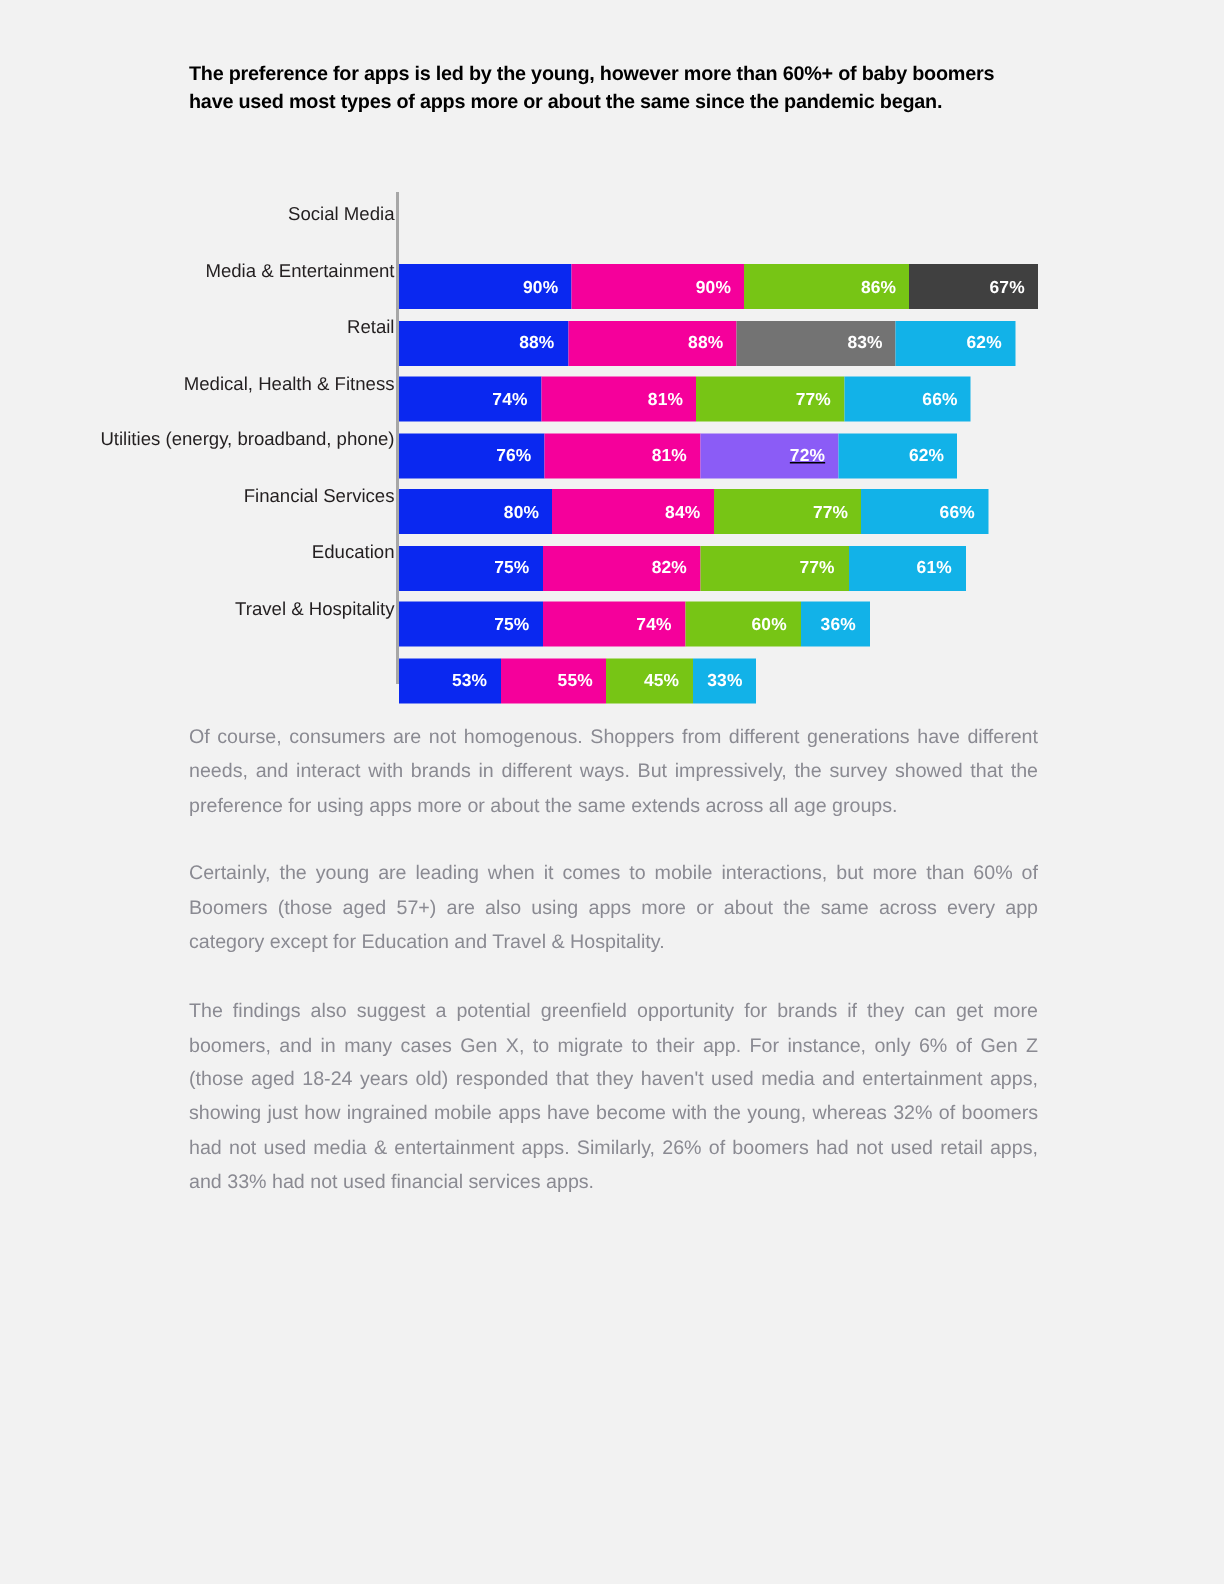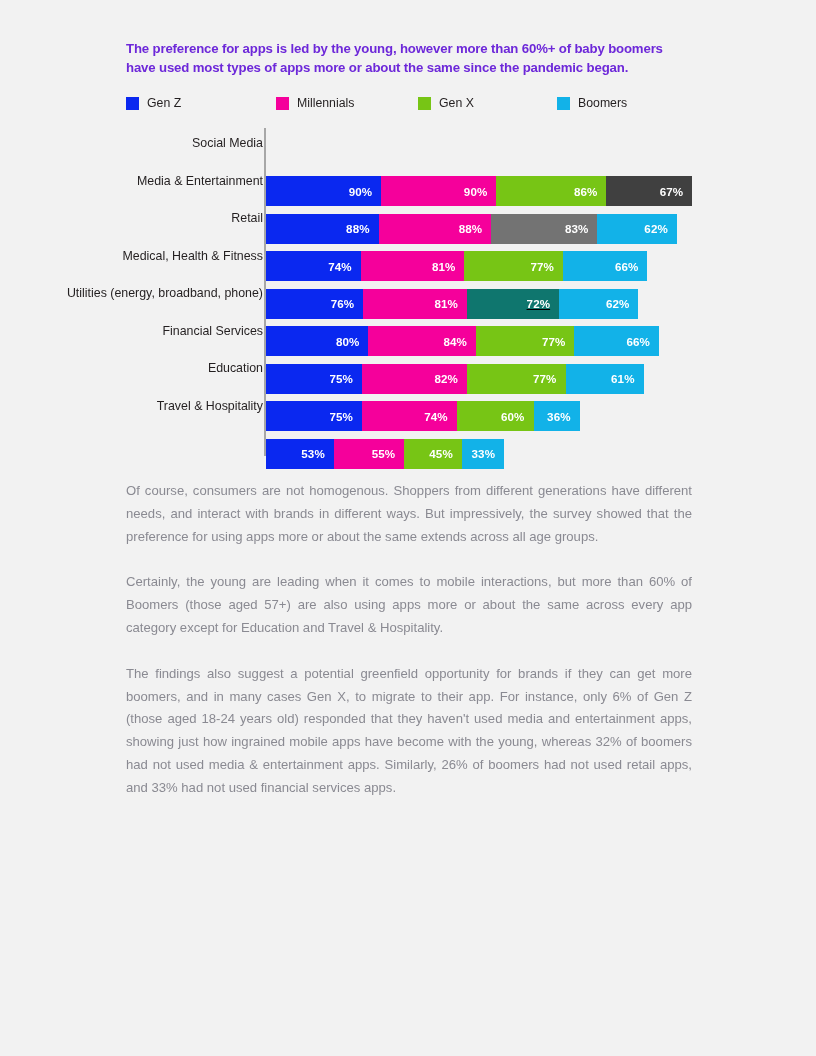--- a/index.html
+++ b/index.html
@@ -22,21 +22,21 @@
 
   
   .headline {
     position: absolute;
     left: 126px;
     top: 40px;
     width: 566px;
     font-size: 13.2px;
     font-weight: bold;
     line-height: 18.5px;
-    color: #6d28d9;
+    color: #000000;
     letter-spacing: -0.15px;
   }
 
   
   .legend {
     position: absolute;
     left: 126px;
     top: 94px;
     width: 566px;
     height: 18px;
@@ -142,38 +142,20 @@
   }
   .para:last-child { margin-bottom: 0; }
 </style>
 </head>
 <body>
 
 <div class="page">
 
   <div class="headline">The preference for apps is led by the young, however more than 60%+ of baby boomers have used most types of apps more or about the same since the pandemic began.</div>
 
-  <div class="legend">
-      <div class="legend-item" style="left: 0px;">
-        <span class="legend-swatch" style="background: rgb(10, 40, 240);"></span>
-        <span class="legend-label">Gen Z</span>
-      </div>
-      <div class="legend-item" style="left: 150px;">
-        <span class="legend-swatch" style="background: rgb(245, 0, 155);"></span>
-        <span class="legend-label">Millennials</span>
-      </div>
-      <div class="legend-item" style="left: 292px;">
-        <span class="legend-swatch" style="background: rgb(119, 197, 21);"></span>
-        <span class="legend-label">Gen X</span>
-      </div>
-      <div class="legend-item" style="left: 431px;">
-        <span class="legend-swatch" style="background: rgb(18, 178, 232);"></span>
-        <span class="legend-label">Boomers</span>
-      </div>
-    </div>
 
   <div class="chart">
     <div class="axis-line"></div>
     <div class="rows">
         <div class="row">
           <div class="row-label">Social Media</div>
           <div class="bar-track">
             <div class="seg" style="width: 115.2px; background: rgb(10, 40, 240);">
               <span class="seg-value">90%</span>
             </div>
@@ -224,21 +206,21 @@
         </div>
         <div class="row">
           <div class="row-label">Medical, Health &amp; Fitness</div>
           <div class="bar-track">
             <div class="seg" style="width: 97.28px; background: rgb(10, 40, 240); text-align: right;">
               <span class="seg-value">76%</span>
             </div>
             <div class="seg" style="width: 103.68px; background: rgb(245, 0, 155);">
               <span class="seg-value">81%</span>
             </div>
-            <div class="seg" style="width: 92.16px; background: #0f766e; text-decoration: underline;">
+            <div class="seg" style="width: 92.16px; background: #8b5cf6; text-decoration: underline;">
               <span class="seg-value">72%</span>
             </div>
             <div class="seg" style="width: 79.36px; background: rgb(18, 178, 232);">
               <span class="seg-value">62%</span>
             </div>
           </div>
         </div>
         <div class="row">
           <div class="row-label">Utilities (energy, broadband, phone)</div>
           <div class="bar-track">

